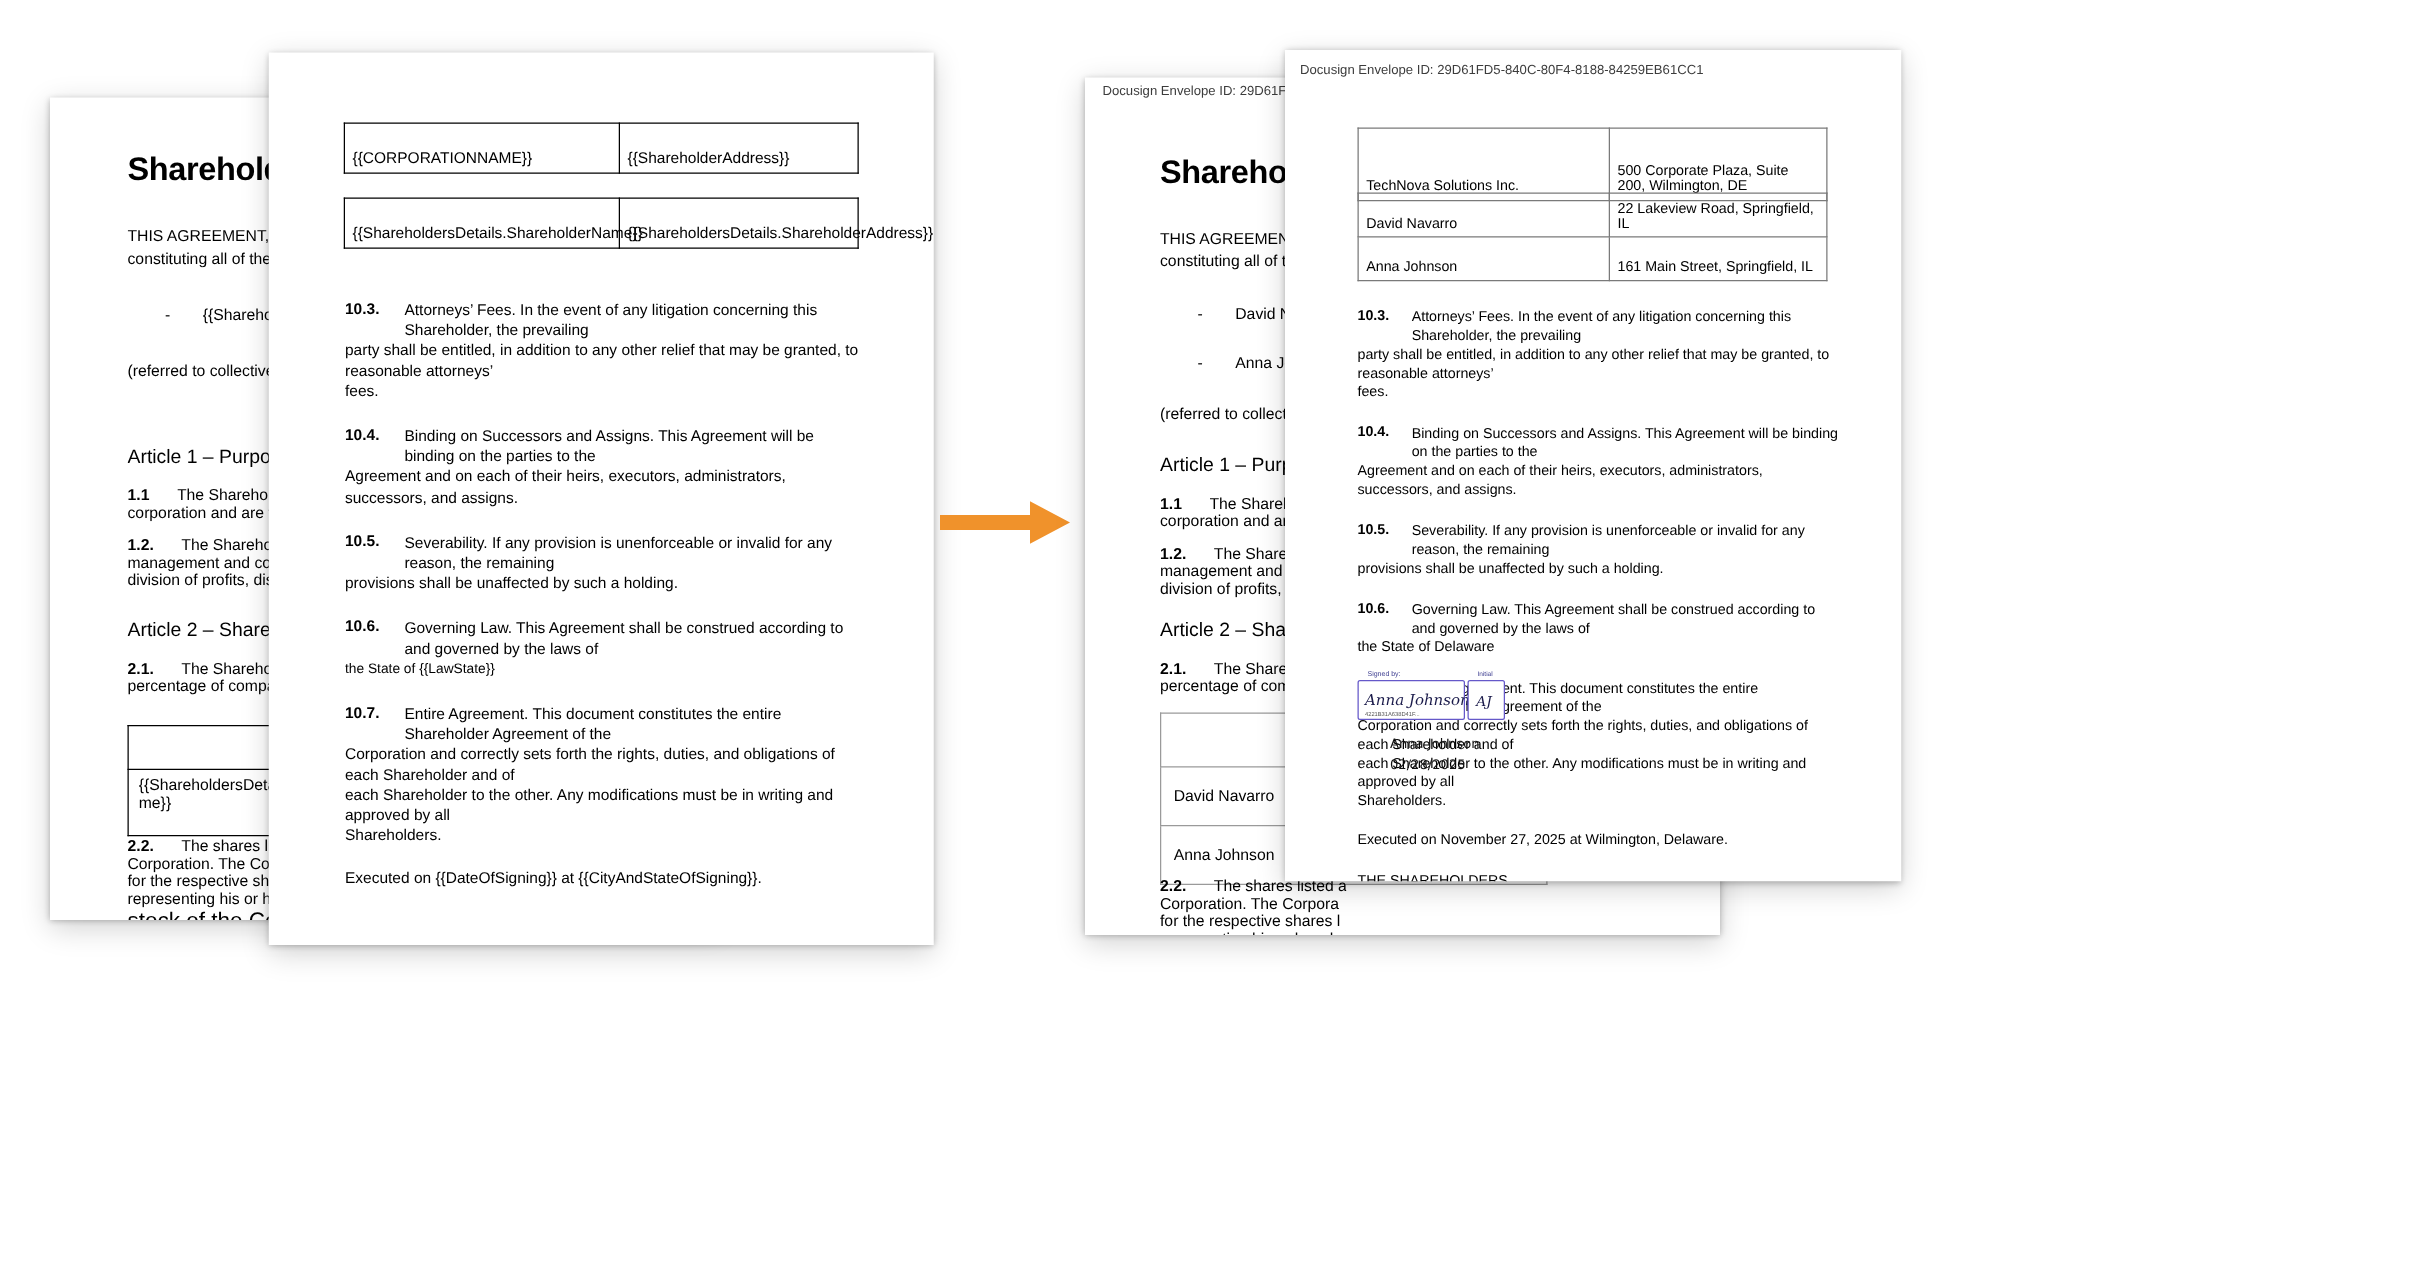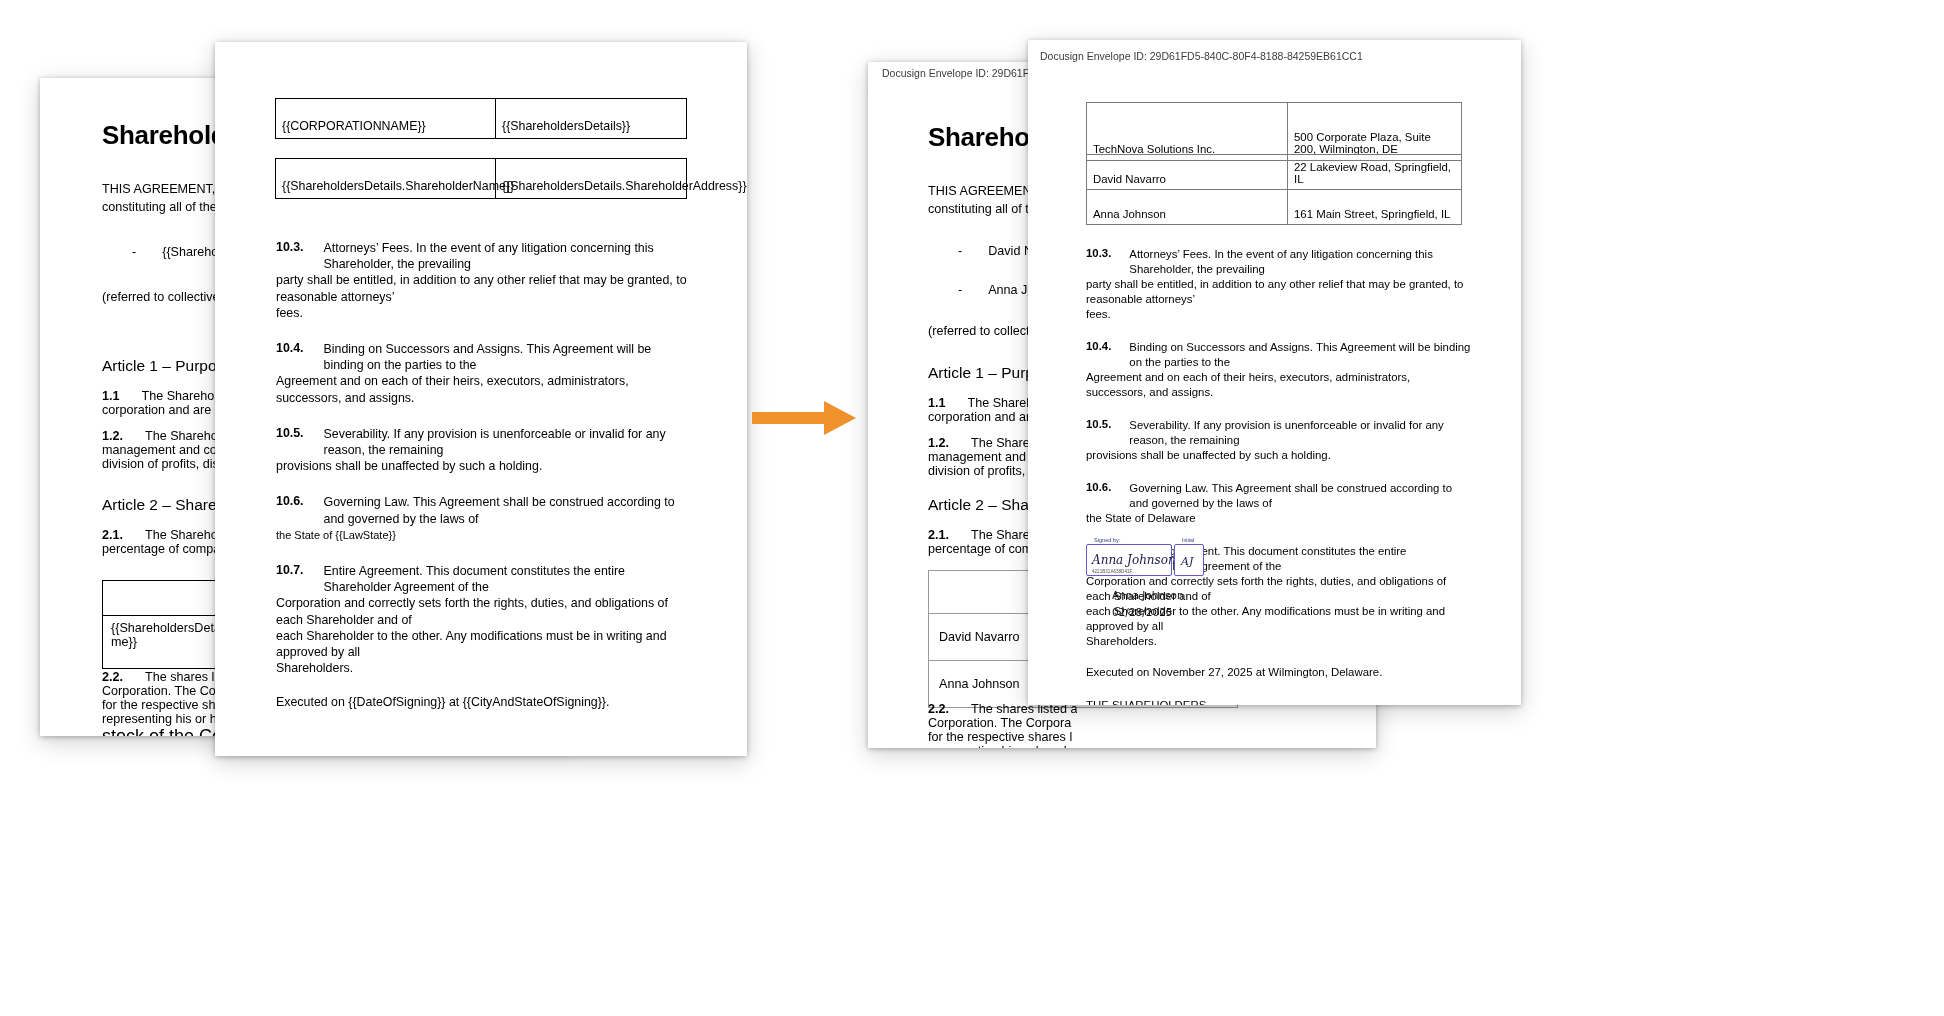--- a/index.html
+++ b/index.html
@@ -174,21 +174,21 @@
     </div>
   </div>
 
   <div class="page" style="left:215px;top:42px;width:532px;height:714px;">
     <div class="inner">
 
       <table class="dt" style="position:absolute;left:60px;top:56px;width:412px;">
         <tbody>
             <tr>
           <td style="width:207px;height:34px;font-size:12.4px;padding:0 6px 5px 6px;">{{CORPORATIONNAME}}</td>
-          <td style="height:34px;font-size:12.4px;padding:0 6px 5px 6px;">{{ShareholdersDetails}}</td>
+          <td style="height:34px;font-size:12.4px;padding:0 6px 5px 6px;">{{ShareholderAddress}}</td>
         </tr>
       </tbody>
         </table>
 
       <table class="dt" style="position:absolute;left:60px;top:116px;width:412px;">
         <tbody>
             <tr>
           <td style="width:207px;height:34px;font-size:12.4px;padding:0 6px 5px 6px;">{{ShareholdersDetails.ShareholderName}}</td>
           <td style="height:34px;font-size:12.4px;padding:0 6px 5px 6px;">{{ShareholdersDetails.ShareholderAddress}}</td>
         </tr>

